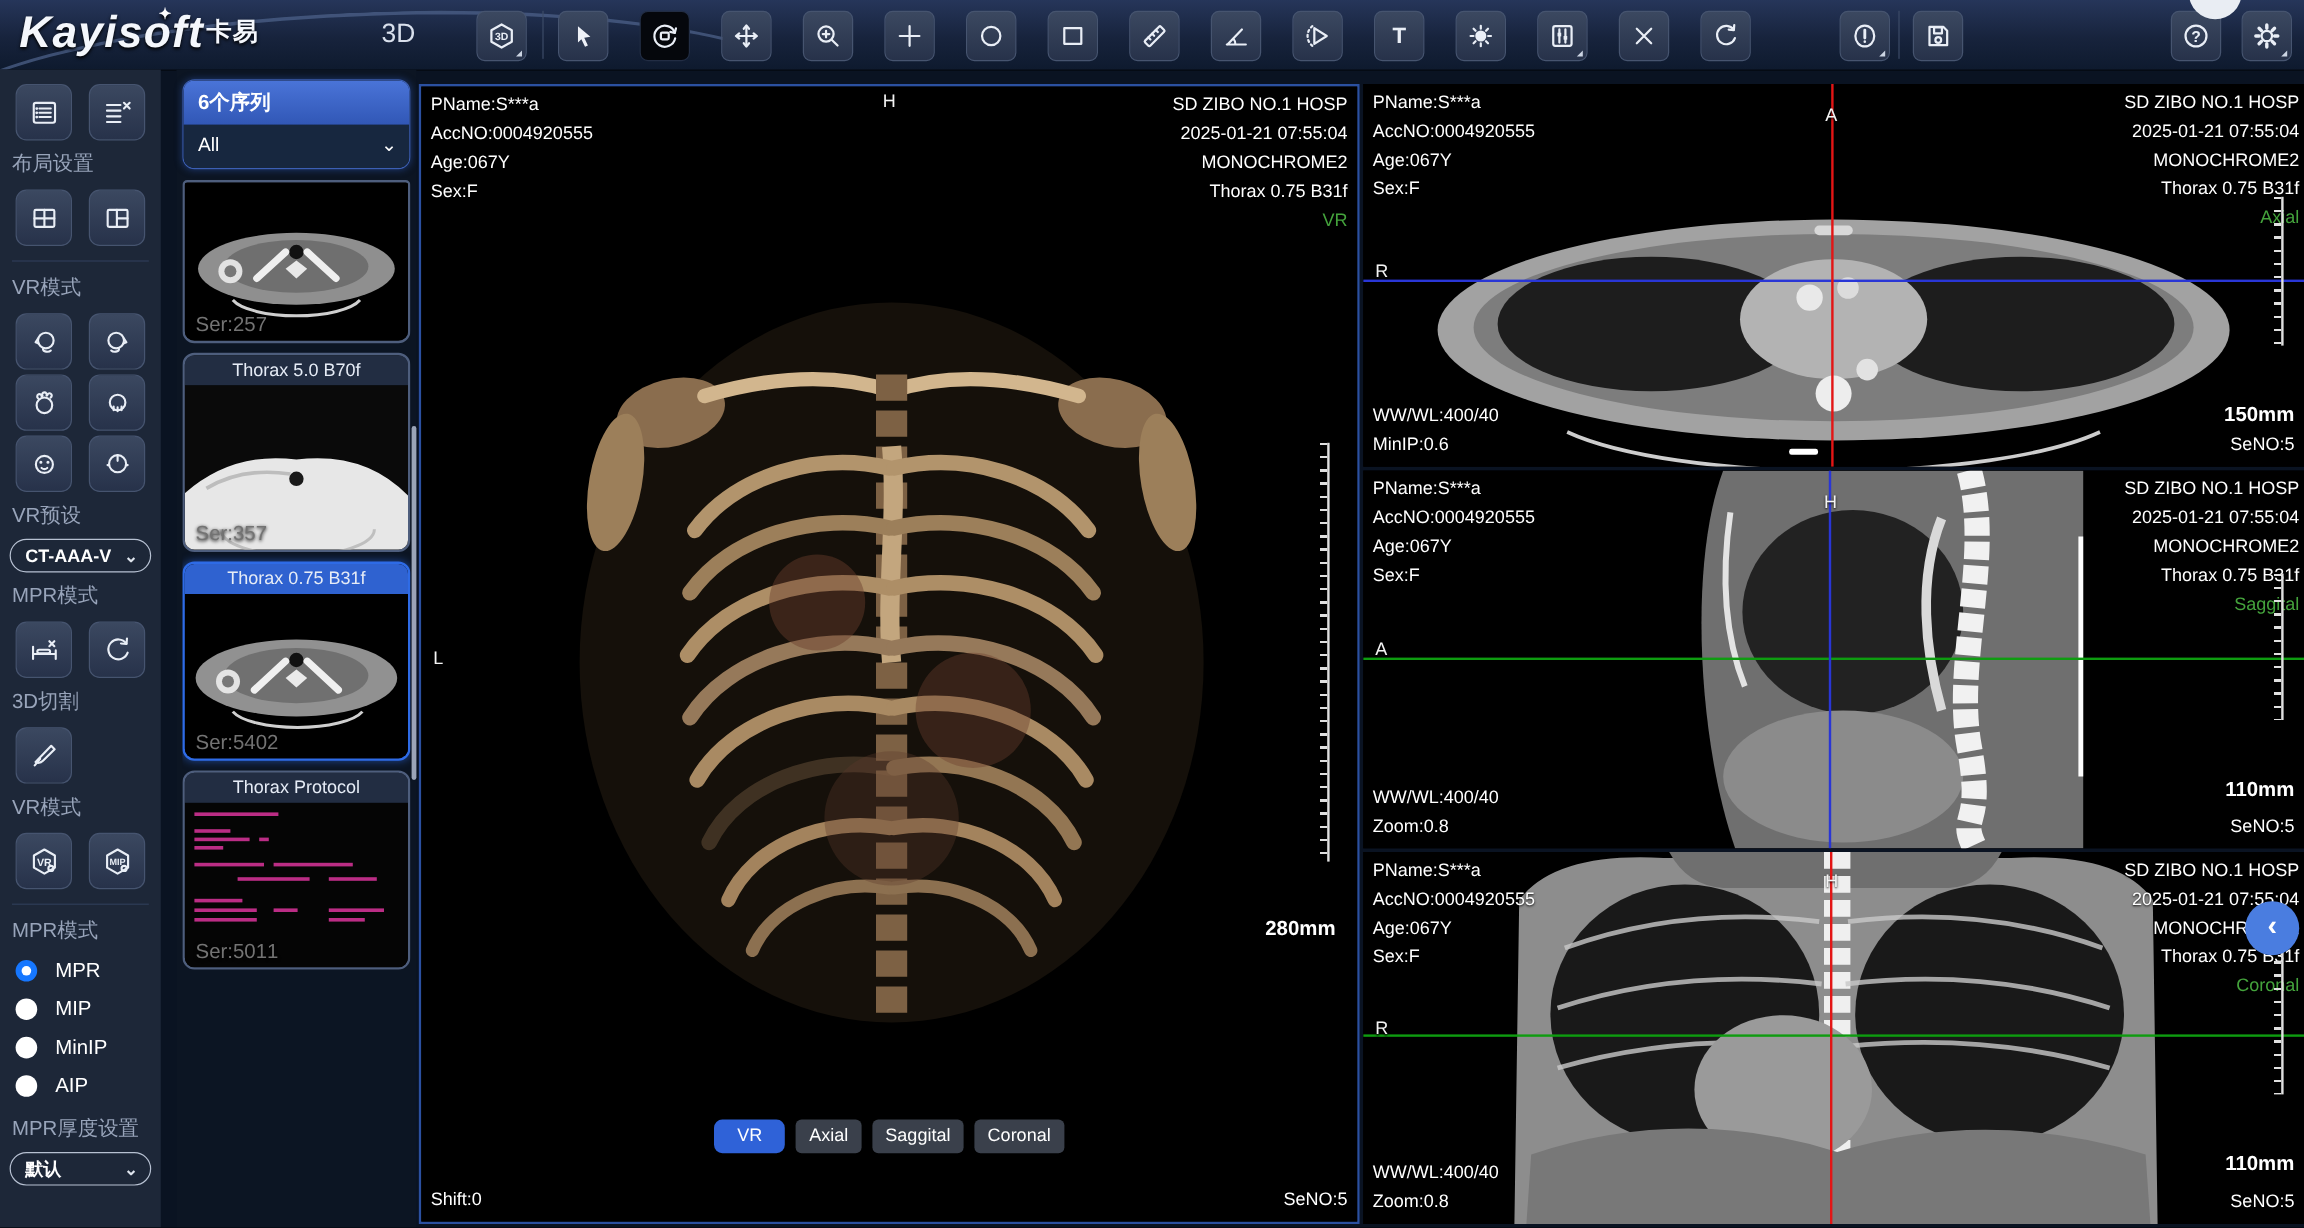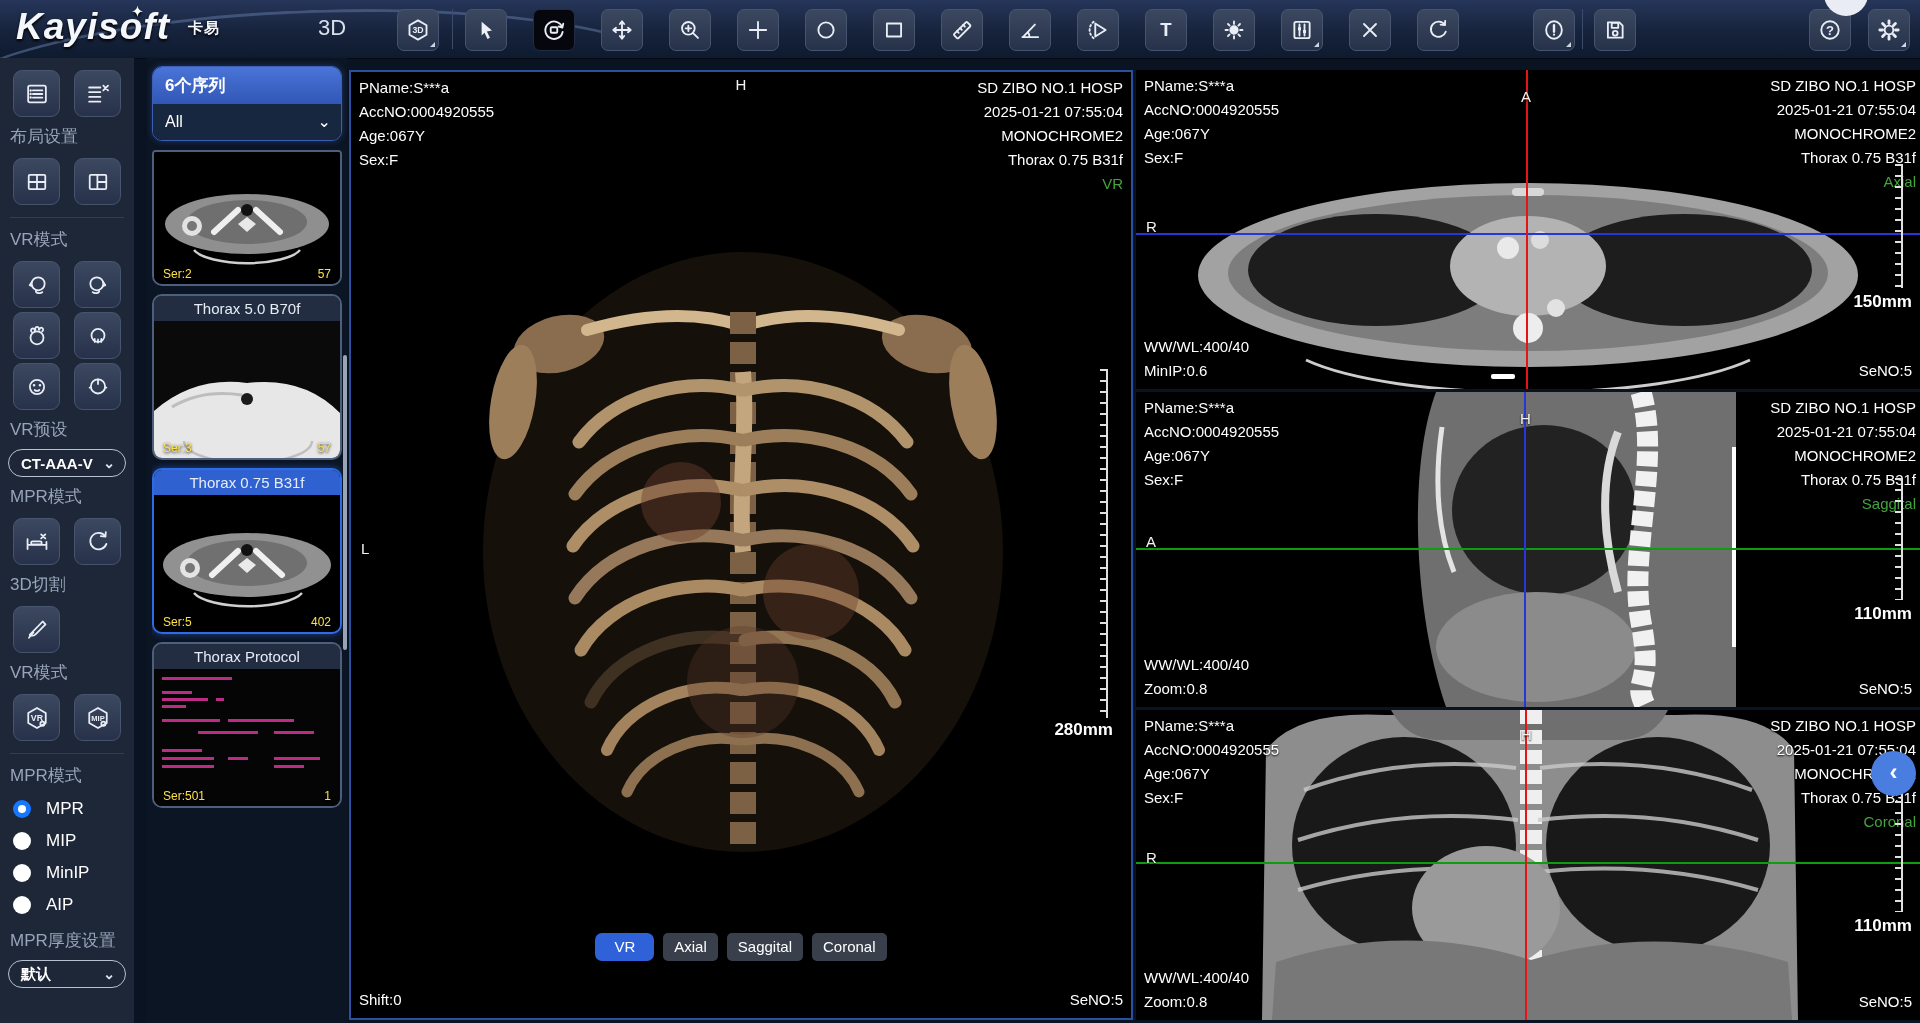--- a/index.html
+++ b/index.html
@@ -6,21 +6,21 @@
   #root{position:relative;width:1920px;height:1023px;overflow:hidden;background:#0a1322;}
 
   
   .topbar{position:absolute;left:0;top:0;width:1920px;height:58px;
     background:linear-gradient(#26365a 0%,#17233c 55%,#0e1a2e 100%);border-bottom:1px solid #060a12;}
   .logo-area{position:absolute;left:0;top:0;width:620px;height:58px;overflow:hidden;}
   .swoosh{position:absolute;left:-70px;top:10px;width:760px;height:170px;border:3px solid transparent;
     border-top-color:#4c6188;border-radius:50%;transform:rotate(-2deg);opacity:.75;}
   .logo{position:absolute;left:16px;top:6px;color:#f4f7fc;font-weight:bold;font-size:37px;font-style:italic;
     letter-spacing:1px;text-shadow:0 2px 3px #000;}
-  .logo-cn{font-size:15px;font-style:normal;vertical-align:6px;margin-left:18px;}
+  .logo-cn{font-size:21px;font-style:normal;vertical-align:6px;margin-left:2px;}
   .logo-star{position:absolute;left:116px;top:-2px;font-size:13px;color:#fff;font-style:normal;}
   .mode-label{position:absolute;left:318px;top:15px;font-size:22px;color:#d9e0ec;}
   .toolbar{position:absolute;left:397px;top:9px;display:flex;gap:26px;}
   .tbtn{position:relative;width:40px;height:40px;border-radius:7px;flex:0 0 auto;
     background:linear-gradient(#3b4860,#27324a);border:1px solid #46546f;
     display:flex;align-items:center;justify-content:center;cursor:pointer;}
   .tbtn.active{background:#05070c;border-color:#222d44;}
   .tbtn.has-menu::after{content:"";position:absolute;right:3px;bottom:3px;
     border-left:5px solid transparent;border-bottom:5px solid #ccd5e3;}
   .tbtn svg{stroke:#e9eef6;fill:none;stroke-width:1.7;stroke-linecap:round;stroke-linejoin:round;}
@@ -57,21 +57,21 @@
   .series-list{position:absolute;left:5px;right:5px;top:92px;bottom:2px;overflow:hidden;}
   .series-item{position:relative;border:2px solid #4e5e7d;border-radius:10px;background:#000;
     overflow:hidden;margin-bottom:8px;height:162px;cursor:pointer;}
   .series-item.first{height:132px;border-top-left-radius:4px;border-top-right-radius:4px;}
   .series-item.selected{border-color:#2e6be6;box-shadow:0 0 7px #2e6be690;}
   .series-item-title{position:relative;z-index:2;height:25px;background:rgba(62,82,120,.55);color:#e6ecf6;
     font-size:15px;line-height:25px;text-align:center;white-space:nowrap;overflow:hidden;}
   .series-item.selected .series-item-title{background:#2f62d0;}
   .series-thumb{position:absolute;inset:0;}
   .series-foot{position:absolute;z-index:2;bottom:3px;left:9px;right:9px;display:flex;
-    justify-content:space-between;color:#fde047;font-size:12px;text-shadow:0 1px 3px #000;}
+    color:#737373;font-size:17px;text-shadow:0 1px 3px #000;}
   .series-scrollbar{position:absolute;right:0px;top:297px;width:4px;height:295px;background:#9aa4b7;border-radius:2px;cursor:pointer;}
   .pp-line{position:absolute;height:3px;background:#bb2d85;}
 
   
   .viewport{position:absolute;background:#000;overflow:hidden;}
   .main-viewport{left:349px;top:70px;width:784px;height:950px;border:2px solid #2b50a0;box-sizing:border-box;}
   .mpr1{left:1136px;top:70px;width:784px;height:319px;}
   .mpr2{left:1136px;top:392px;width:784px;height:315px;}
   .mpr3{left:1136px;top:710px;width:784px;height:310px;}
   .ov{position:absolute;z-index:5;color:#fff;font-size:15px;line-height:24px;text-shadow:0 1px 2px #000;white-space:nowrap;}
@@ -79,21 +79,21 @@
   .ov-tr{right:4px;top:4px;text-align:right;}
   .ov-bl{left:8px;bottom:6px;}
   .ov-br{right:8px;bottom:6px;}
   .type-label{color:#44a33c;}
   .om{position:absolute;z-index:6;color:#f4f4f4;font-size:15px;text-shadow:0 1px 2px #000;}
   .xline{position:absolute;z-index:4;left:0;width:100%;height:2px;}
   .yline{position:absolute;z-index:4;top:0;height:100%;width:2px;}
   .ruler{position:absolute;z-index:5;width:9px;border-right:2px solid #e0e0e0;}
   .ruler::before{content:"";position:absolute;right:0;top:0;bottom:0;width:6px;
     background:repeating-linear-gradient(to bottom,#e0e0e0 0 2px,transparent 2px 11px);}
-  .scale-label{position:absolute;z-index:5;color:#fff;font-size:17px;font-weight:bold;text-shadow:0 1px 2px #000;}
+  .scale-label{position:absolute;z-index:5;color:#fff;font-size:17px;font-weight:bold;text-shadow:0 1px 2px #000;margin-top:44px;}
   .view-btns{position:absolute;z-index:6;left:0;bottom:57px;width:100%;display:flex;justify-content:center;gap:9px;}
   .vbtn{height:28px;line-height:28px;padding:0 11px;border-radius:5px;background:#3a404b;color:#fff;font-size:15px;cursor:pointer;}
   .vbtn.active{background:#2f62d8;padding:0 19px;border-radius:7px;}
   .slice-ind{position:absolute;z-index:6;left:355px;top:304px;width:24px;height:5px;background:#fff;border-radius:2px;cursor:pointer;}
   .collapse-btn{position:absolute;z-index:9;left:1871px;top:751px;width:45px;height:45px;border-radius:50%;
     background:#4a7de0;color:#fff;display:flex;align-items:center;justify-content:center;
     font-size:24px;font-weight:bold;cursor:pointer;}
 </style>
 </head>
 <body>

